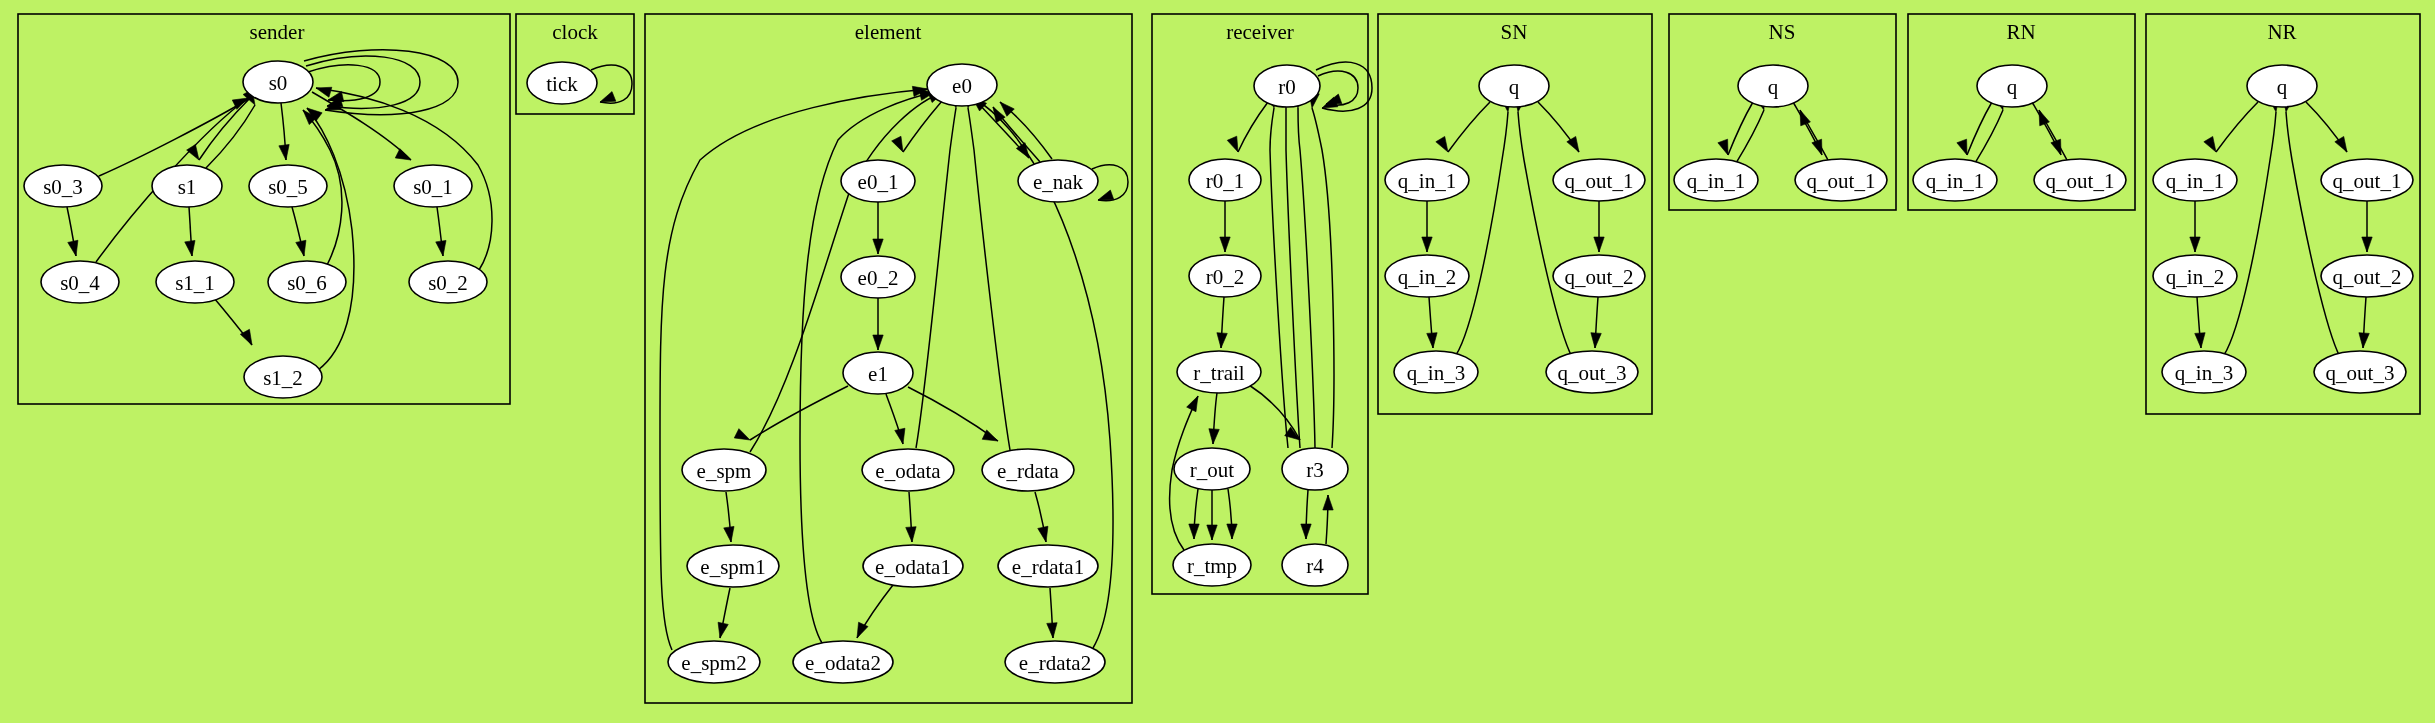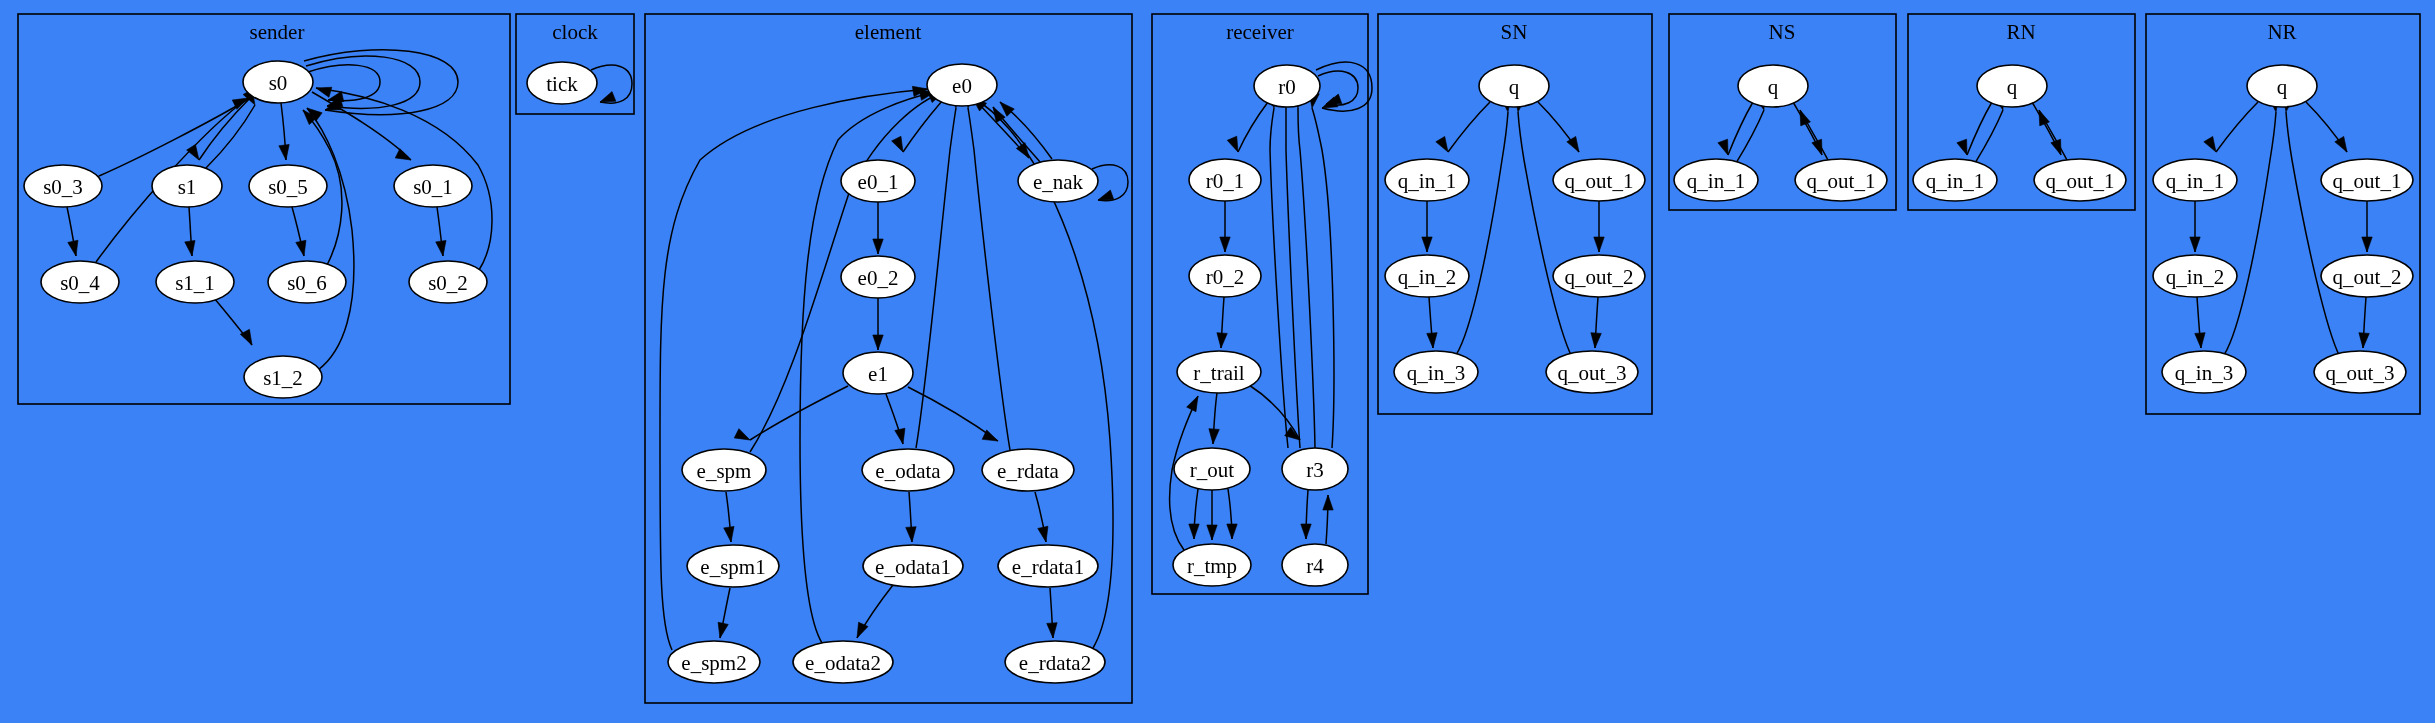--- a/index.html
+++ b/index.html
@@ -1,18 +1,18 @@
 <!DOCTYPE html>
 <html><head>
 <meta charset="utf-8">
 <title>Protocol State Graph</title>
 <style>
   html,body{margin:0;padding:0;background:#ffffff;}
   body{font-family:"Liberation Serif", serif;}
-  #canvas{position:relative;width:2435px;height:723px;background:#3b82f6;overflow:hidden;}
+  #canvas{position:relative;width:2435px;height:723px;background:#bef264;overflow:hidden;}
   svg#graph{position:absolute;left:0;top:0;width:2435px;height:723px;}
   .cluster-box{fill:none;stroke:#000000;stroke-width:1.6;}
   .node-ellipse{fill:#ffffff;stroke:#000000;stroke-width:1.6;}
   .edge-path{fill:none;stroke:#000000;stroke-width:1.5;}
   .arrow-head{fill:#000000;stroke:#000000;stroke-width:0.6;}
   text{font-family:"Liberation Serif", serif;fill:#000000;}
   .cluster-label{font-size:21px;text-anchor:middle;dominant-baseline:middle;}
   .node-label{font-size:21px;text-anchor:middle;dominant-baseline:central;}
 </style>
 </head>

